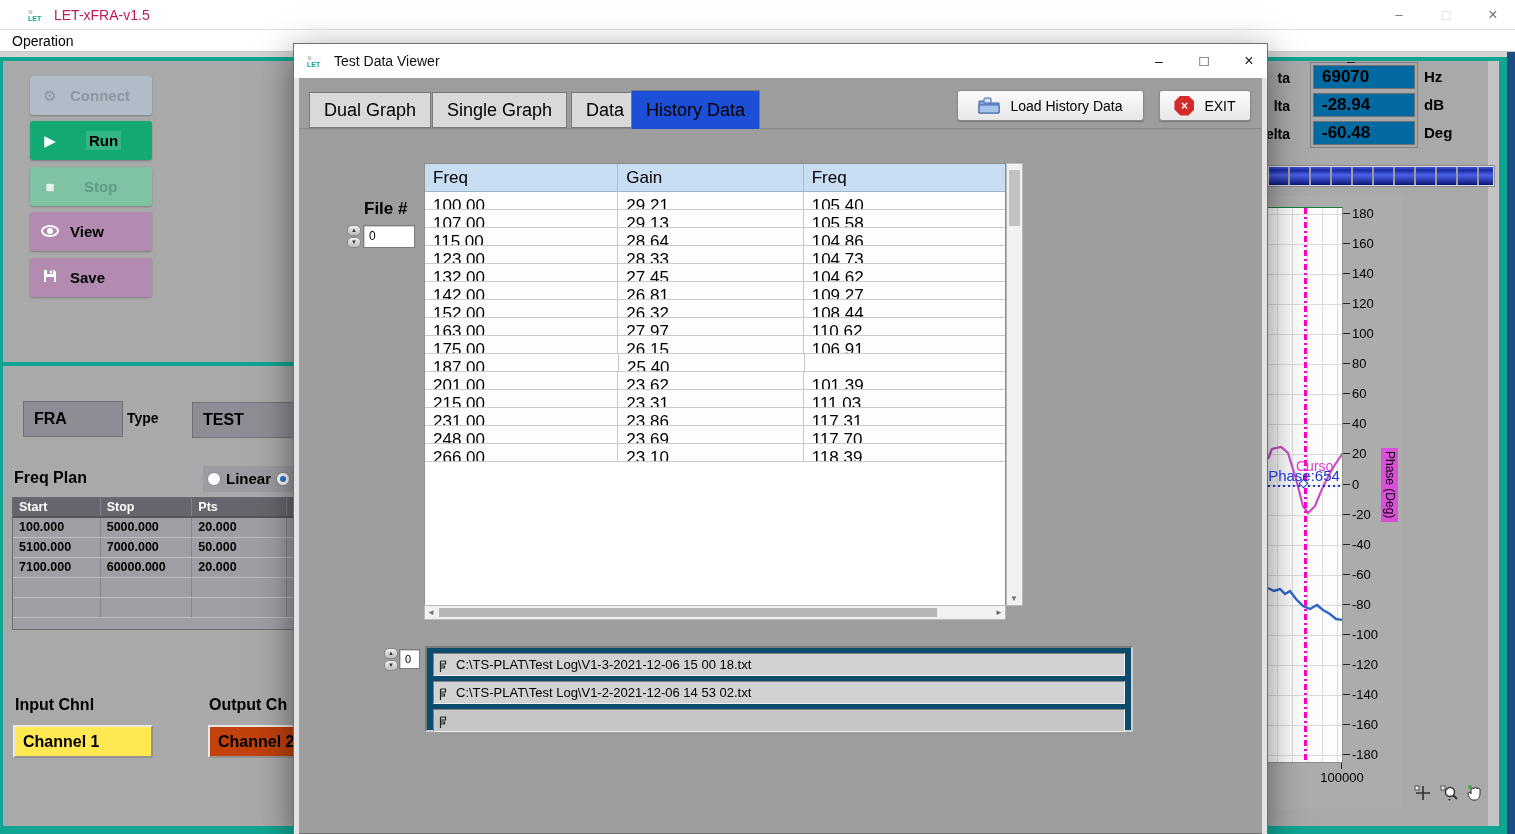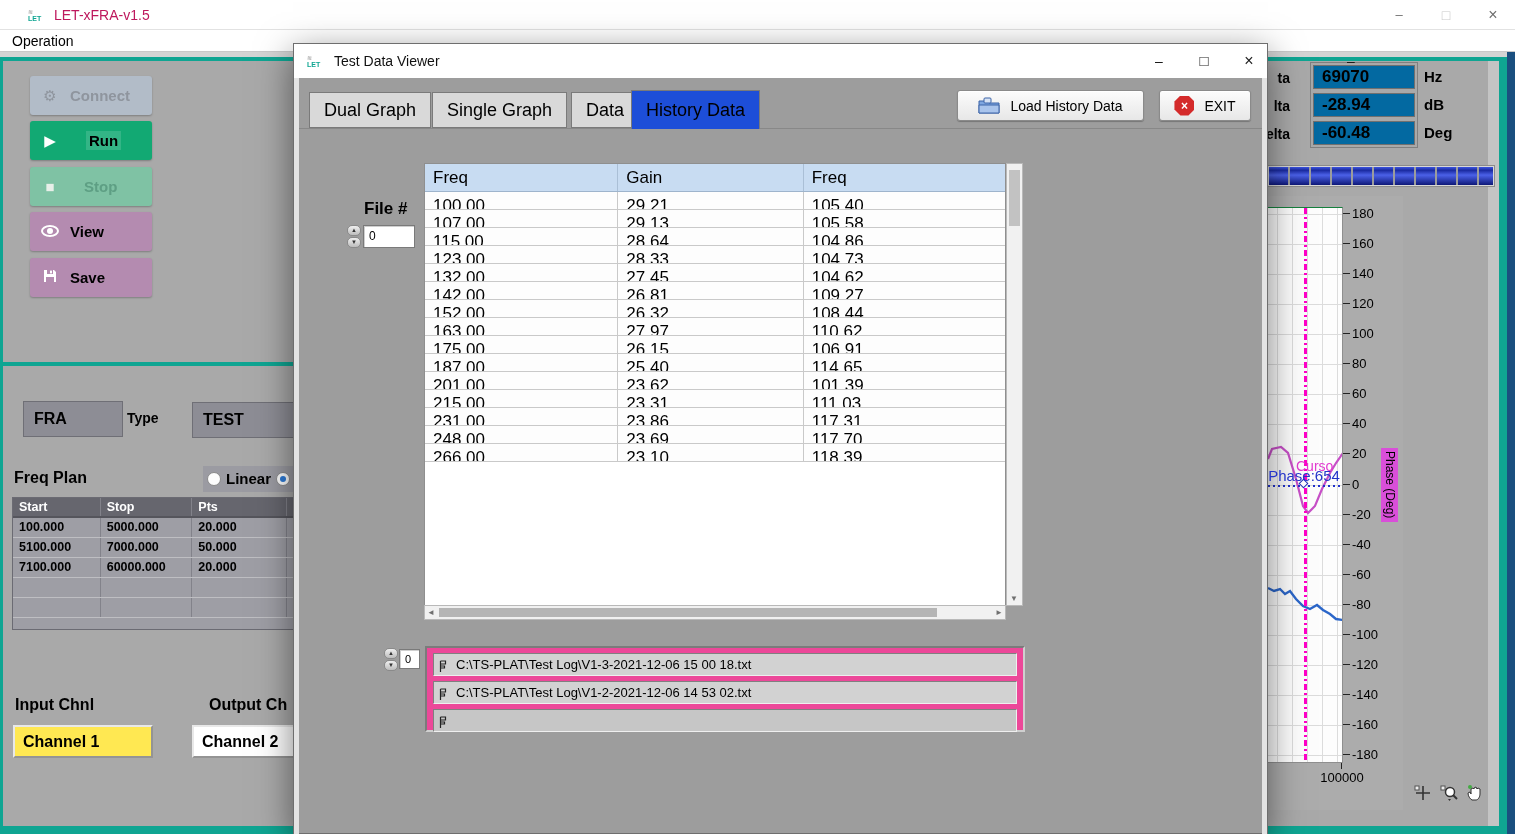--- a/index.html
+++ b/index.html
@@ -97,21 +97,21 @@
 .hscroll{position:absolute;left:130px;top:561px;width:582px;height:15px;background:#f1f1f1;border:1px solid #b9b9b9;display:flex;align-items:center}
 .harrow{width:12px;text-align:center;font-size:8px;color:#707070}
 .hthumb{margin-left:2px;width:498px;height:9px;background:#b5b5b5}
 
 
 .spin-col{position:absolute;width:14px;display:flex;flex-direction:column;gap:1px}
 .spin-btn{height:11px;background:linear-gradient(180deg,#efefef,#bdbdbd);border:1px solid #8a8a8a;border-radius:5px;font-size:6px;line-height:9px;text-align:center;color:#333}
 .spin-field{position:absolute;background:#fff;border:1px solid #7a7a7a;box-shadow:inset 1px 1px 0 #cfcfcf;font-size:12px;padding:3px 0 0 5px}
 
 
-.path-box{position:absolute;left:131px;top:602px;width:600px;height:86px;background:#ec4899;border-top:2px solid #7b7b7b;border-left:2px solid #7b7b7b;border-bottom:2px solid #cfcfcf;border-right:2px solid #cfcfcf}
+.path-box{position:absolute;left:131px;top:602px;width:708px;height:86px;background:#0c4a6e;border-top:2px solid #7b7b7b;border-left:2px solid #7b7b7b;border-bottom:2px solid #cfcfcf;border-right:2px solid #cfcfcf}
 .path-row{position:relative;margin:5px 6px 0 6px;height:23px;background:#d2d2d2;border-top:1px solid #808080;border-left:1px solid #808080;border-bottom:1px solid #efefef;border-right:1px solid #efefef;font-size:13px;line-height:21px;padding-left:22px;white-space:nowrap;overflow:hidden}
 .path-row.empty{background:#c6c6c6}
 .path-glyph{position:absolute;left:5px;top:4px}
 </style>
 </head>
 <body>
 
 <div class="abs titlebar">
   <div class="abs lv-icon" style="left:28px;top:7px">
     <span class="r1">≋</span>
@@ -212,21 +212,21 @@
         <div class="fp-c fp-c1"></div>
         <div class="fp-c fp-c2"></div>
         <div class="fp-c fp-c3"></div>
       </div>
     </div>
 </div>
 
 <div class="lbl" style="left:15px;top:696px;font-size:16px">Input Chnl</div>
 <div class="chan" style="left:13px;top:725px;width:140px;background:#ffe852">Channel 1</div>
 <div class="lbl" style="left:209px;top:696px;font-size:16px">Output Ch</div>
-<div class="chan" style="left:192px;top:725px;width:120px;background:#ffffff">Channel 2</div>
+<div class="chan" style="left:208px;top:725px;width:120px;background:#c2410c">Channel 2</div>
 
 <div class="abs" style="left:1310px;top:62px;width:108px;height:86px;border:1px solid #808080"></div>
 <div class="cutlbl" style="left:1266px;top:70px;width:24px">ta</div>
 <div class="readout-box" style="left:1313px;top:65px;width:102px;height:24px">69070</div>
 <div class="unit" style="left:1424px;top:68px">Hz</div>
 <div class="cutlbl" style="left:1266px;top:98px;width:24px">lta</div>
 <div class="readout-box" style="left:1313px;top:93px;width:102px;height:24px">-28.94</div>
 <div class="unit" style="left:1424px;top:96px">dB</div>
 <div class="cutlbl" style="left:1262px;top:126px;width:28px">elta</div>
 <div class="readout-box" style="left:1313px;top:121px;width:102px;height:24px">-60.48</div>
@@ -434,21 +434,20 @@
           <div class="ht-cell ht-c2">110.62</div>
         </div>
         <div class="ht-row">
           <div class="ht-cell ht-c0">175.00</div>
           <div class="ht-cell ht-c1">26.15</div>
           <div class="ht-cell ht-c2">106.91</div>
         </div>
         <div class="ht-row">
           <div class="ht-cell ht-c0">187.00</div>
           <div class="ht-cell ht-c1">25.40</div>
-          <div class="ht-cell ht-c2">114.65</div>
         </div>
         <div class="ht-row">
           <div class="ht-cell ht-c0">201.00</div>
           <div class="ht-cell ht-c1">23.62</div>
           <div class="ht-cell ht-c2">101.39</div>
         </div>
         <div class="ht-row">
           <div class="ht-cell ht-c0">215.00</div>
           <div class="ht-cell ht-c1">23.31</div>
           <div class="ht-cell ht-c2">111.03</div>

